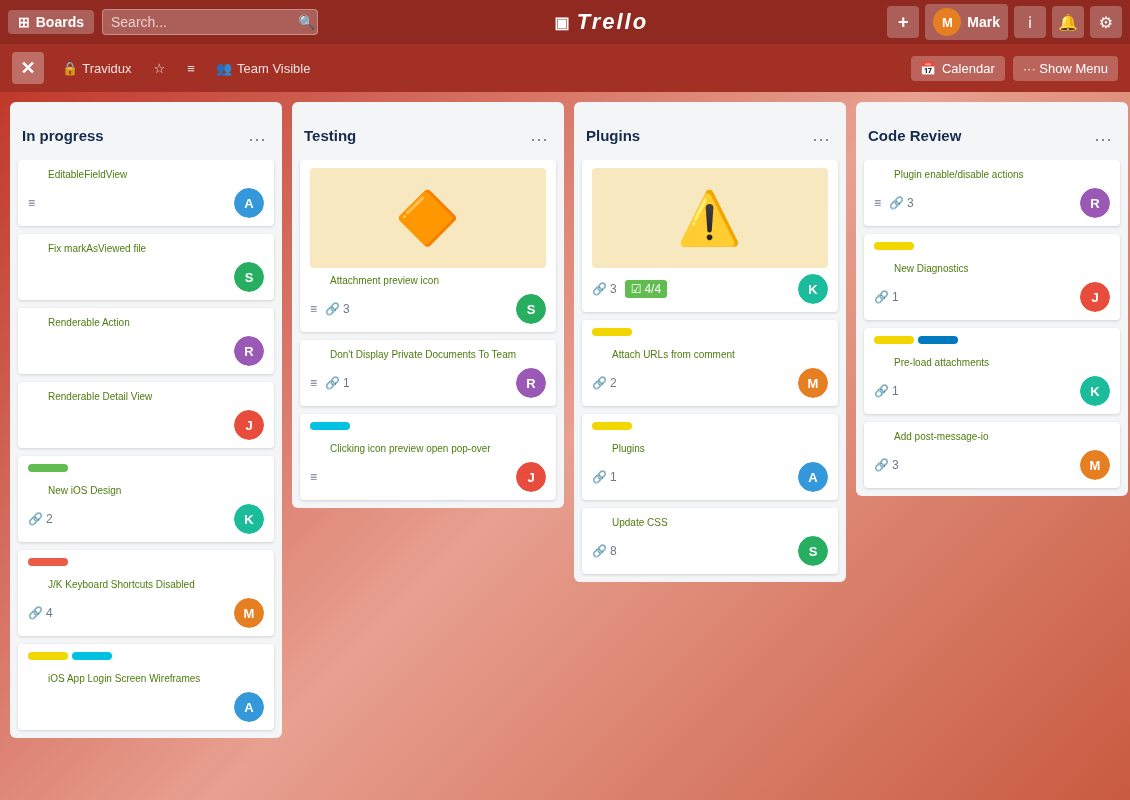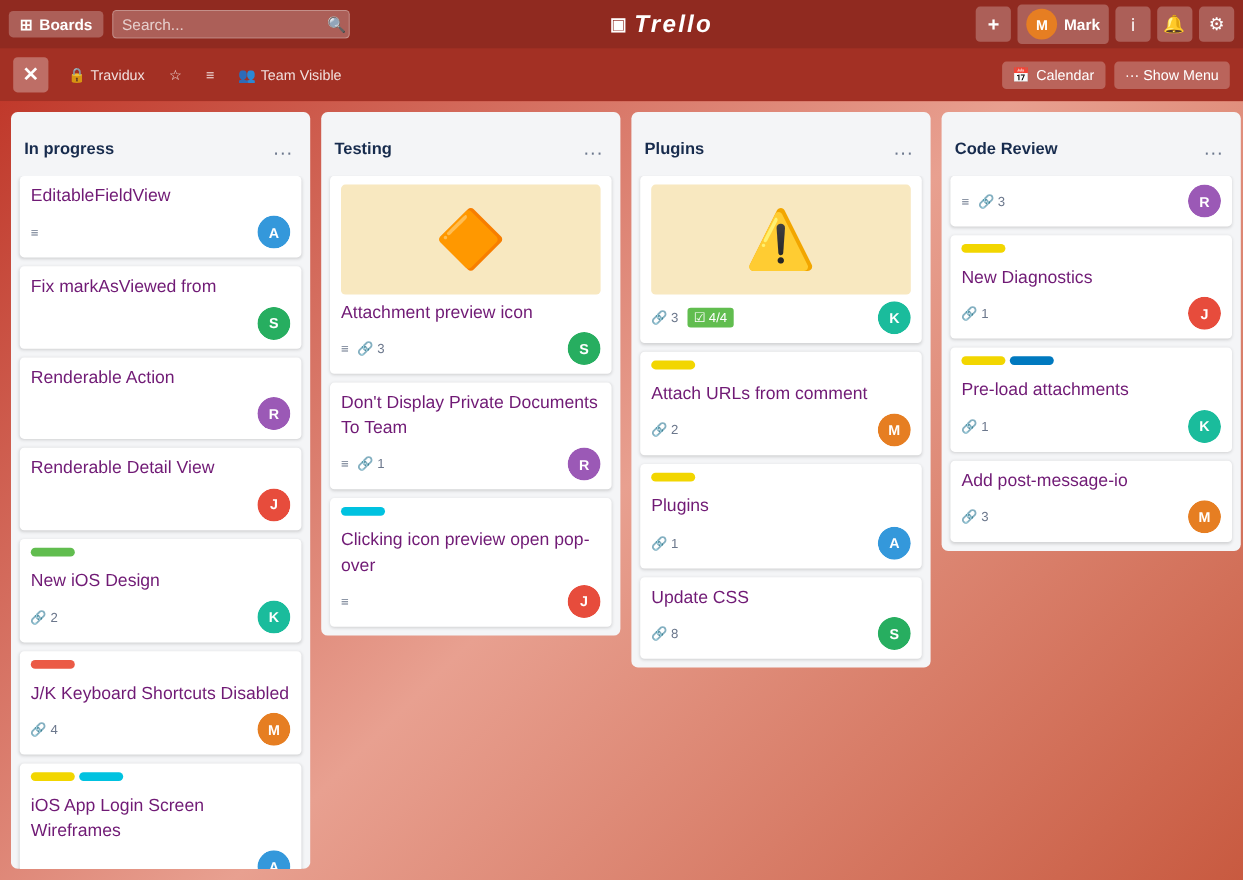--- a/index.html
+++ b/index.html
@@ -223,24 +223,25 @@
       margin-bottom: 6px;
       display: inline-block;
       min-width: 36px;
     }
     .card-labels {
       display: flex;
       gap: 4px;
       margin-bottom: 6px;
     }
     .card-title {
-      font-size: 16px;
-      color: #701a75;
+      font-size: 10px;
+      color: #4d7c0f;
       line-height: 1.4;
       margin-bottom: 6px;
+      margin-left: 20px;
     }
     .card-image {
       width: 100%;
       height: 100px;
       background: #f8e4d0;
       border-radius: 4px;
       margin-bottom: 6px;
       display: flex;
       align-items: center;
       justify-content: center;
@@ -377,21 +378,21 @@
               <span class="card-badge">
                 <span>≡</span>
               </span>
             </div>
             <div class="card-avatar">
       <div class="av-face" style="background:#3498db;">A</div>
     </div>
           </div>
         </div>
         <div class="card">
-          <div class="card-title">Fix markAsViewed from</div>
+          <div class="card-title">Fix markAsViewed file</div>
           <div class="card-footer">
             <div class="card-badges"></div>
             <div class="card-avatar">
       <div class="av-face" style="background:#27ae60;">S</div>
     </div>
           </div>
         </div>
         <div class="card">
           <div class="card-title">Renderable Action</div>
           <div class="card-footer">
@@ -569,20 +570,21 @@
         </div>
       </div>
     </div>
     <div class="list">
       <div class="list-header">
     <span class="list-title">Code Review</span>
     <button class="list-menu-btn">···</button>
   </div>
       <div class="list-cards">
         <div class="card">
+          <div class="card-title">Plugin enable/disable actions</div>
           <div class="card-footer">
             <div class="card-badges">
               <span class="card-badge">
                 <span>≡</span>
               </span>
               <span class="card-badge"><span>🔗</span> 3</span>
             </div>
             <div class="card-avatar">
       <div class="av-face" style="background:#9b59b6;">R</div>
     </div>

